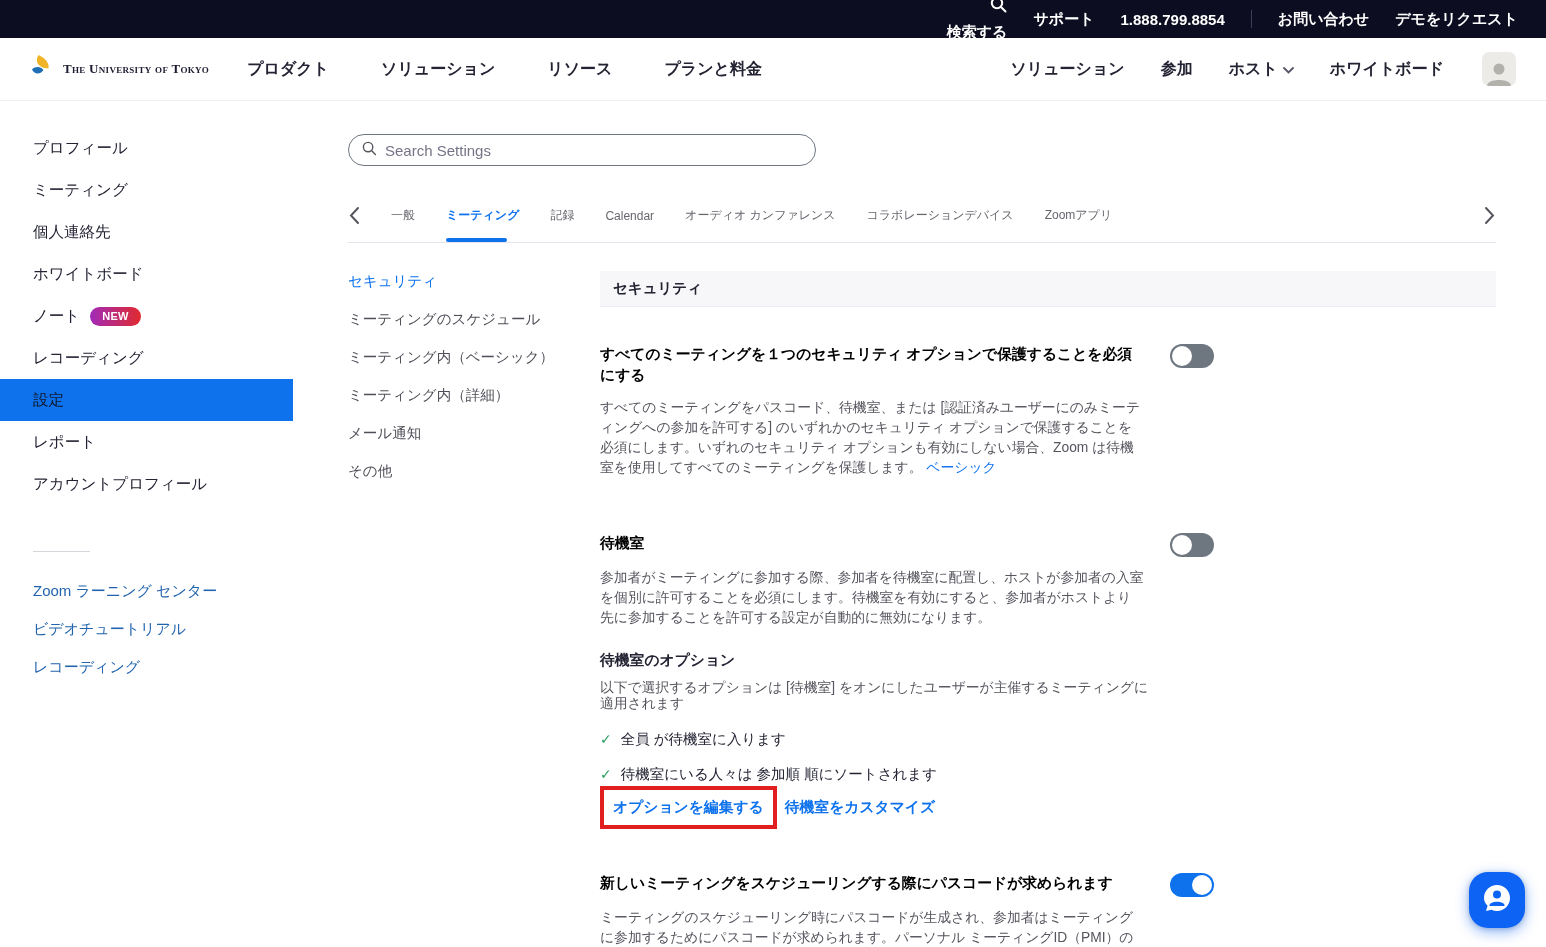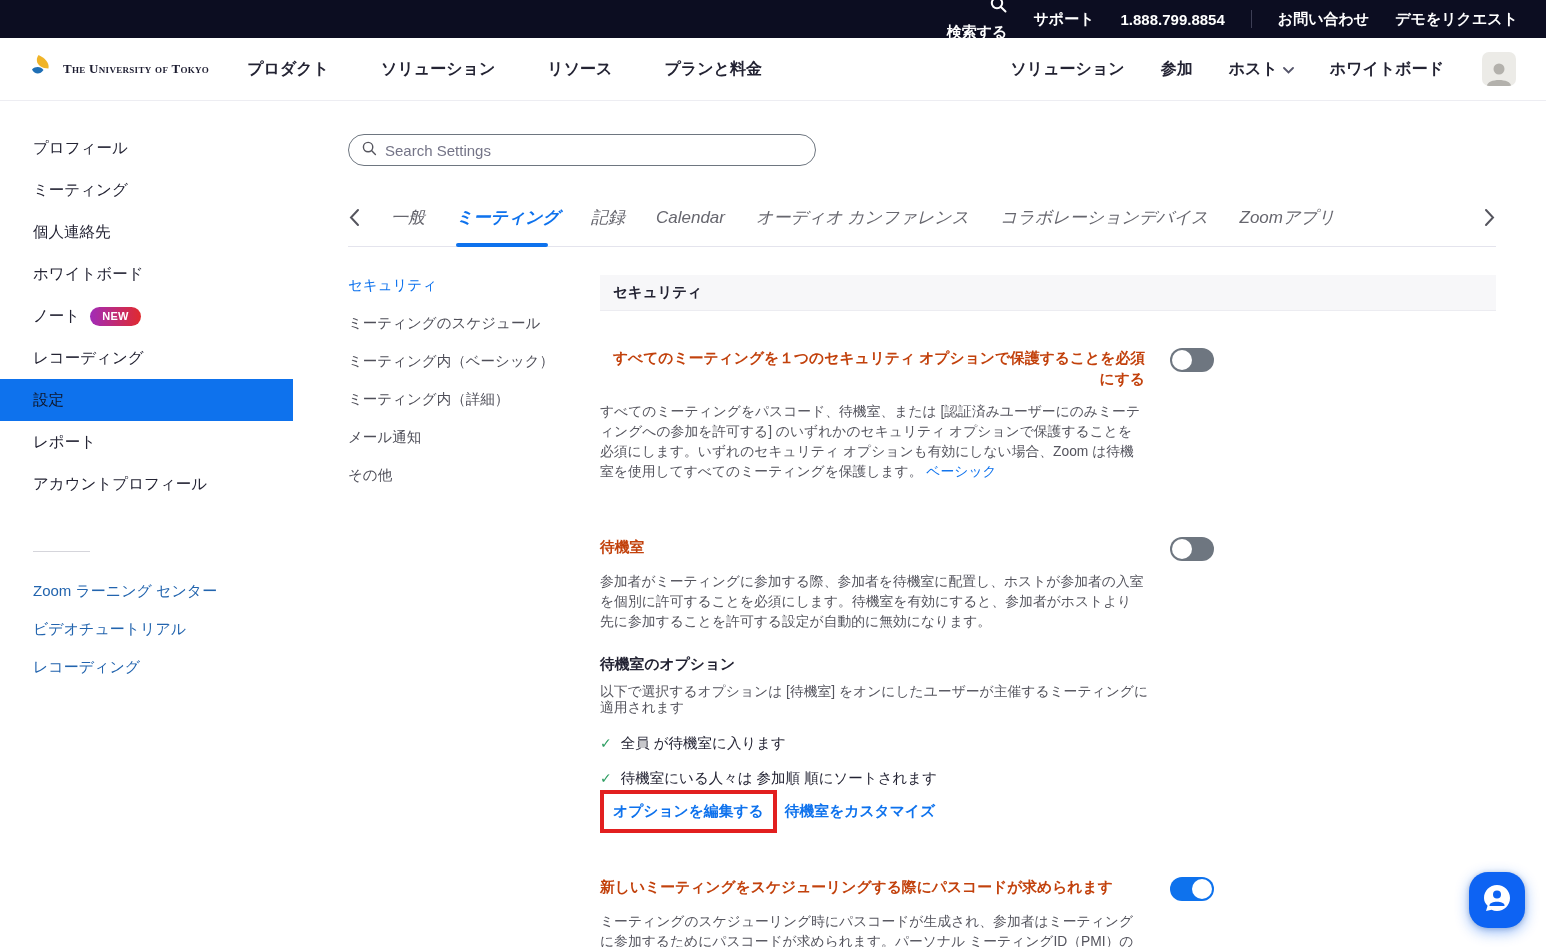--- a/index.html
+++ b/index.html
@@ -35,38 +35,38 @@
   .main { flex:1; padding:33px 0 0 55px; }
   .content-width { width:1148px; }
 
   
   .search-box { width:468px; height:32px; border:1px solid #6e7680; border-radius:16px; display:flex; align-items:center; padding:0 13px; gap:8px; background:#fff; }
   .search-box input { border:none; outline:none; flex:1; font-size:15px; font-family:inherit; color:#232333; background:transparent; }
   .search-box input::placeholder { color:#747487; }
 
   
   .tabs { margin-top:40px; display:flex; align-items:center; gap:31px; border-bottom:1px solid #e4e4ed; }
-  .tab { position:relative; font-size:17px; color:#66666e; padding-bottom:17px; cursor:pointer; white-space:nowrap;font-style:italic; }
+  .tab { position:relative; font-size:12px; color:#66666e; padding-bottom:17px; cursor:pointer; white-space:nowrap; }
   .tab.active { color:#0e72ed; font-weight:600; }
   .tab.active::after { content:""; position:absolute; left:0; right:12px; bottom:-1px; height:4px; border-radius:3px; background:#0e72ed; }
   .tab-chevron { color:#55555e; padding-bottom:17px; cursor:pointer; display:flex; }
   .tab-chevron.right { margin-left:auto; }
 
   
   .columns { display:flex; margin-top:28px; }
   .subnav { width:252px; flex-shrink:0; display:flex; flex-direction:column; gap:17px; }
   .subnav-item { font-size:14.5px; color:#4f4f59; line-height:21px; cursor:pointer; white-space:nowrap; }
   .subnav-item.active { color:#0e72ed; }
 
   .settings-col { width:896px; }
   .section-bar { background:#f7f7f9; border-bottom:1px solid #ececf1; padding:8px 13px; font-size:14.5px; font-weight:bold; color:#232333; margin-bottom:37px; }
 
   .setting { width:614px; }
   .setting-row { display:flex; justify-content:space-between; align-items:flex-start; }
-  .setting-title { font-size:14.8px; font-weight:bold; color:#c2410c; line-height:1.45; max-width:545px;text-align:right; }
+  .setting-title { font-size:14.8px; font-weight:bold; color:#000000; line-height:1.45; max-width:545px; }
   .setting-desc { width:545px; font-size:13.8px; color:#55555e; line-height:20px; margin-top:11px; }
   .inline-link { color:#0e72ed; cursor:pointer; }
 
   .toggle { width:44px; height:24px; border-radius:12px; background:#6e7680; position:relative; flex-shrink:0; cursor:pointer; }
   .toggle .knob { position:absolute; top:2px; left:2px; width:20px; height:20px; border-radius:50%; background:#fff; }
   .toggle.on { background:#0e72ed; }
   .toggle.on .knob { left:auto; right:2px; }
 
   .sub-title { font-size:14.8px; font-weight:bold; color:#232333; margin-top:23px; }
   .sub-desc { width:557px; font-size:13.8px; color:#55555e; line-height:16px; margin-top:10px; }

